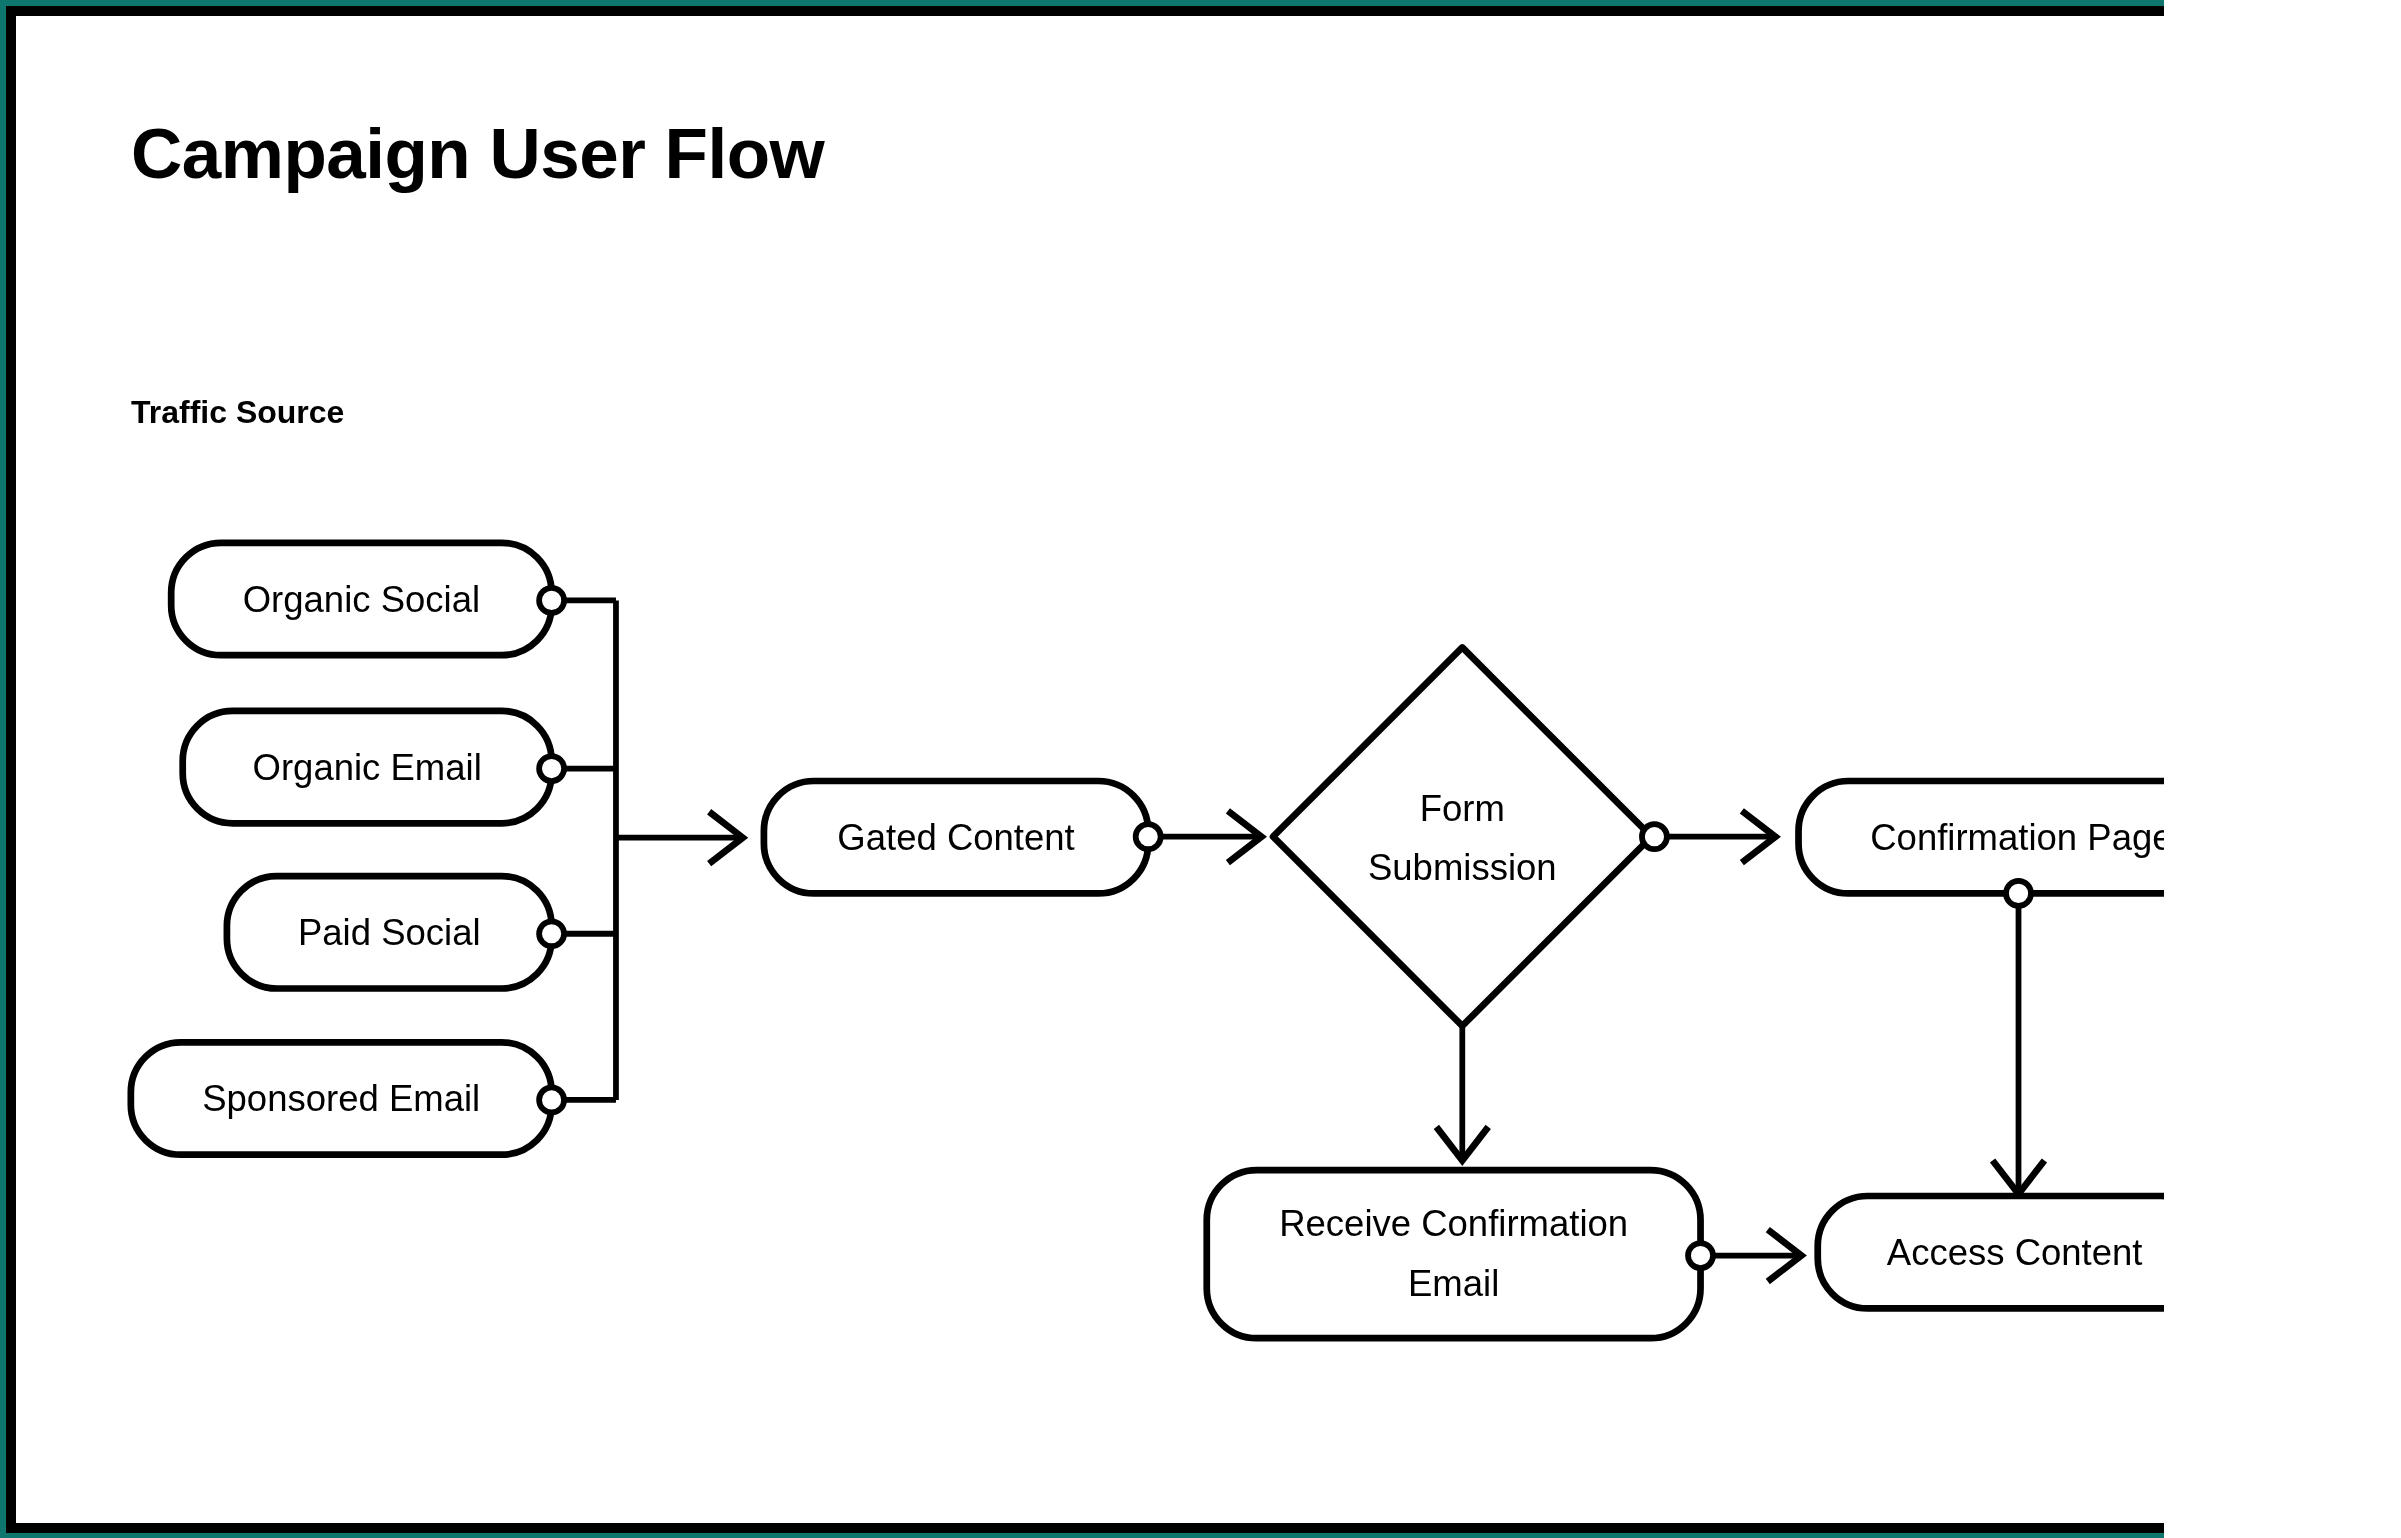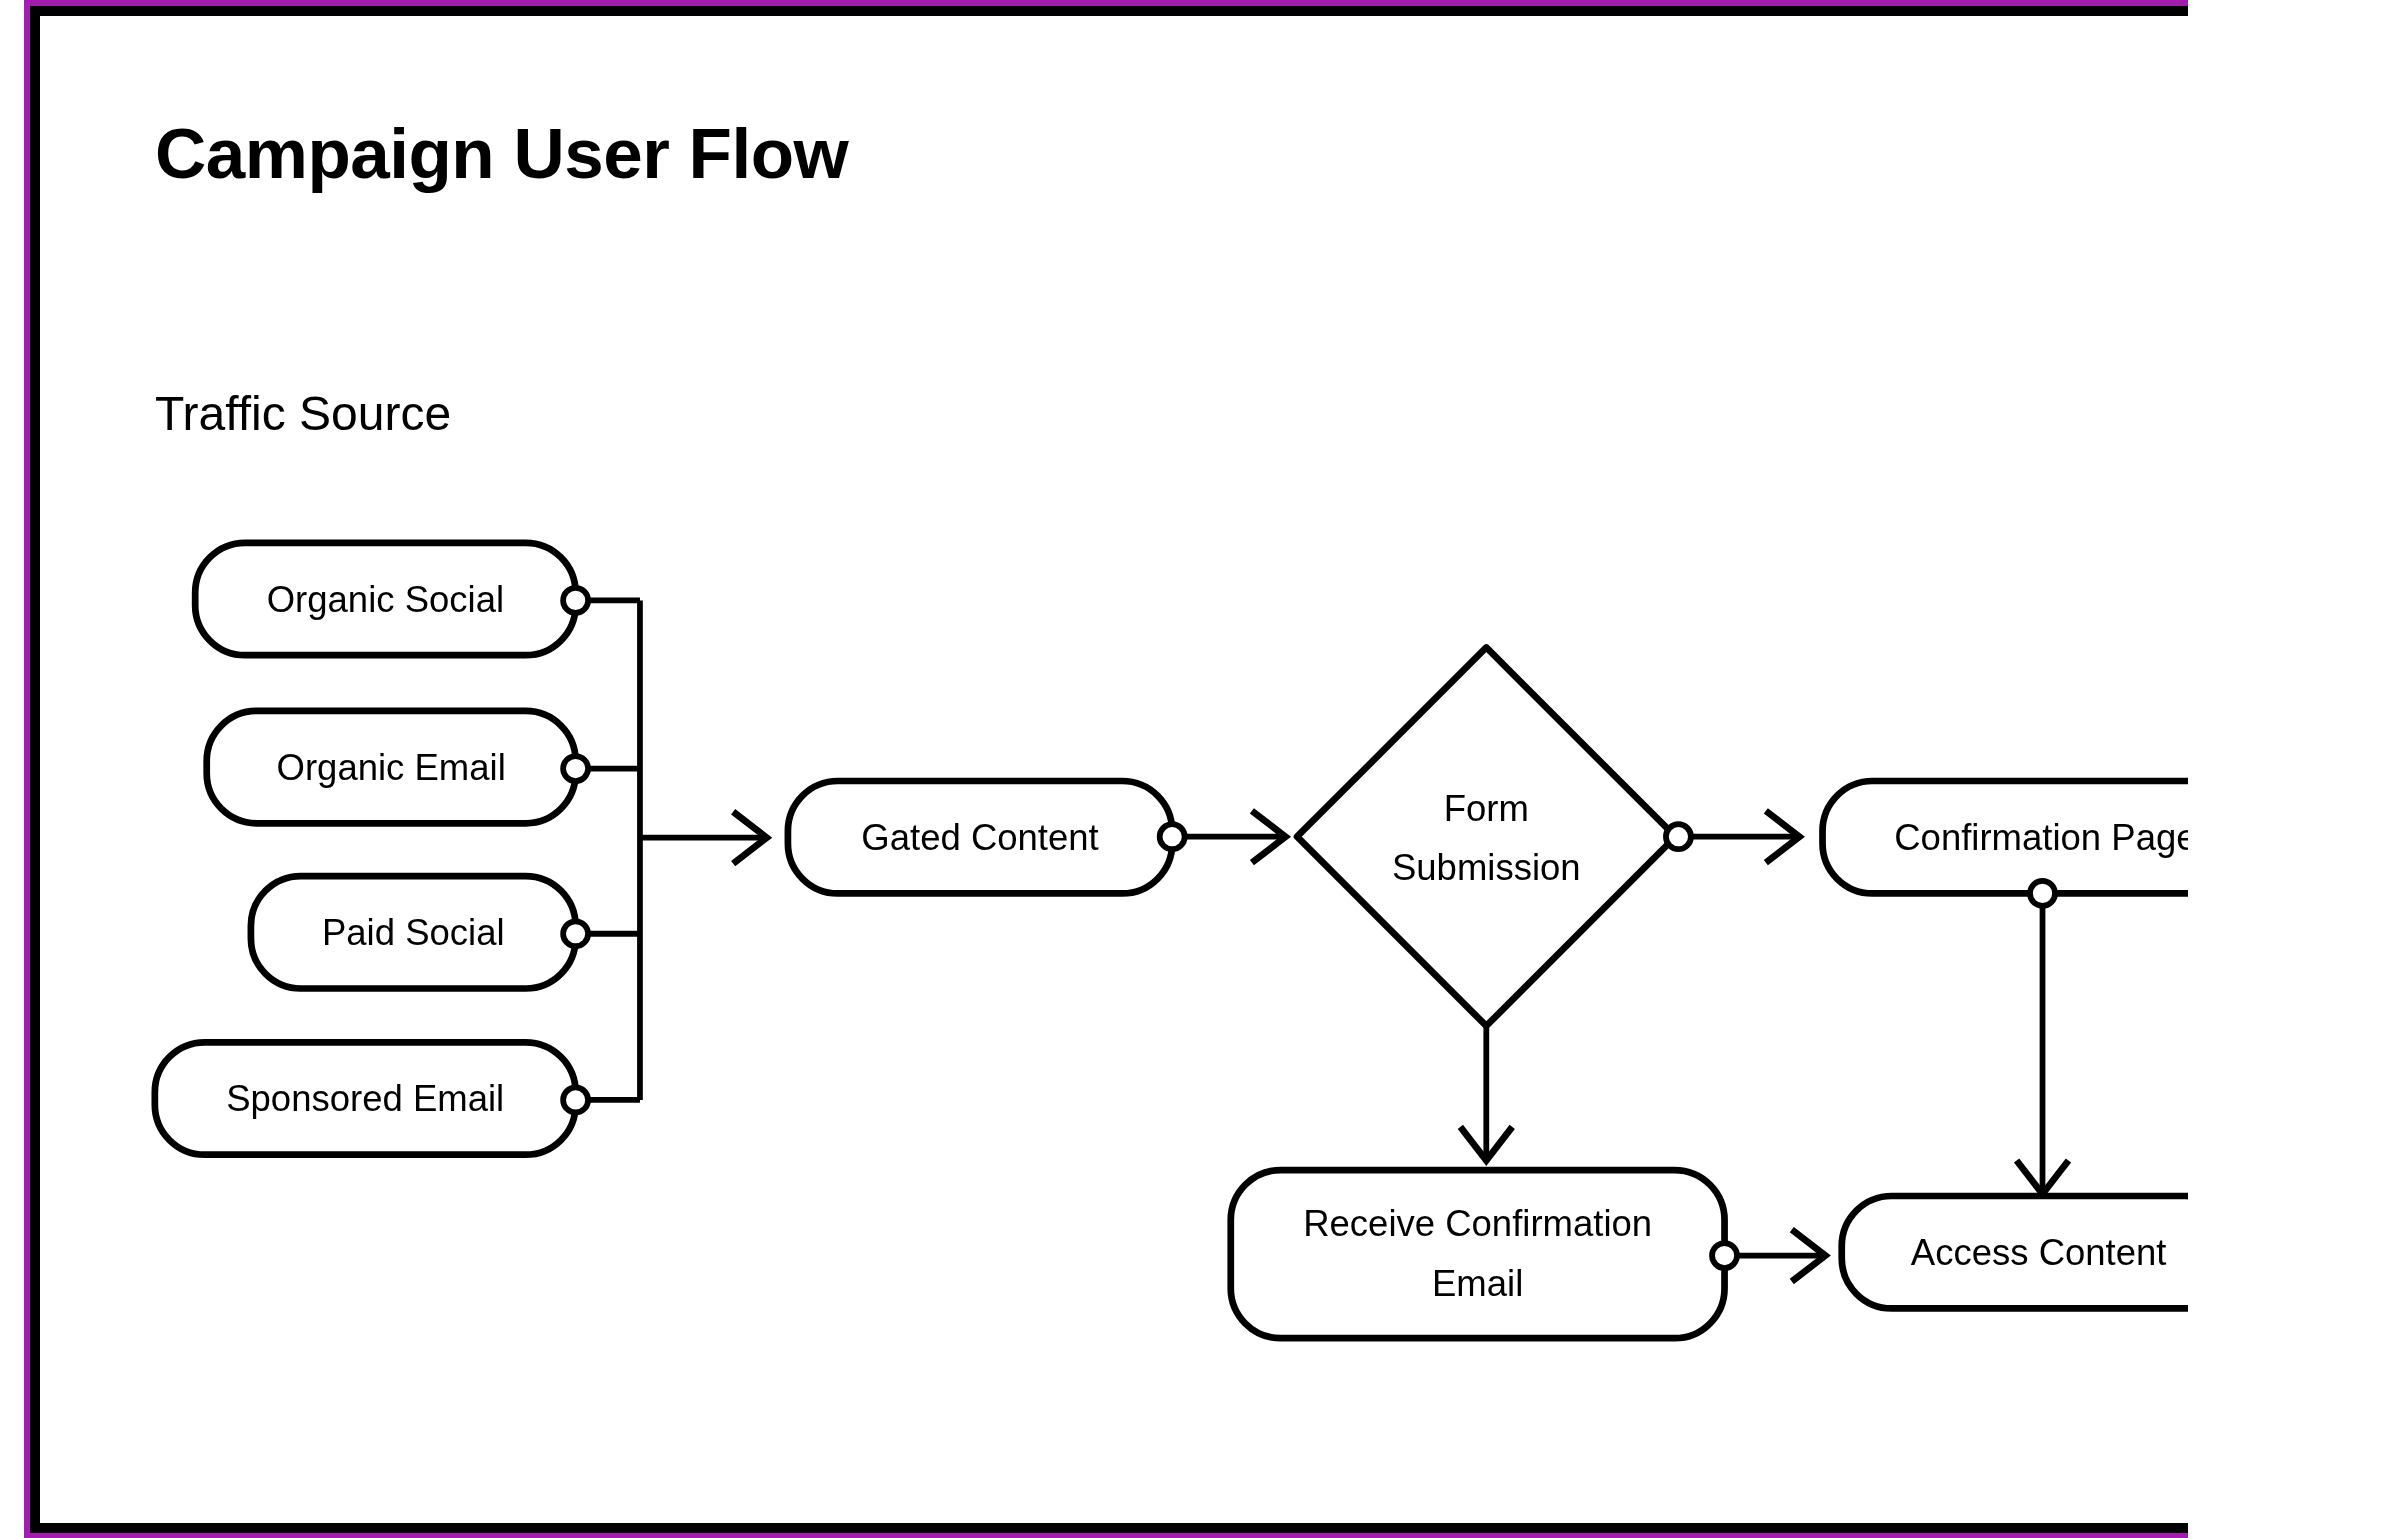--- a/index.html
+++ b/index.html
@@ -8,24 +8,23 @@
     padding: 0;
     background: #ffffff;
   }
   body {
     font-family: "Liberation Sans", sans-serif;
   }
   #canvas {
     position: relative;
     width: 2164px;
     height: 1538px;
-    background: #a21caf;
+    background: #0f766e;
     box-sizing: border-box;
     overflow: hidden;
-    margin-left: 24px;
   }
   
   #frame {
     position: absolute;
     left: 5.8px;
     top: 5.8px;
     width: 2390px;
     height: 1527px;
     box-sizing: border-box;
     border: 10.6px solid #000000;
@@ -37,23 +36,23 @@
     top: 113px;
     font-size: 71px;
     font-weight: bold;
     color: #000000;
     letter-spacing: -0.5px;
     white-space: nowrap;
   }
   #section-heading {
     position: absolute;
     left: 131px;
-    top: 386px;
-    font-size: 48px;
-    font-weight: normal;
+    top: 394px;
+    font-size: 32px;
+    font-weight: bold;
     color: #000000;
     white-space: nowrap;
   }
   #flow-svg {
     position: absolute;
     left: 0;
     top: 0;
     width: 2402px;
     height: 1538px;
   }

